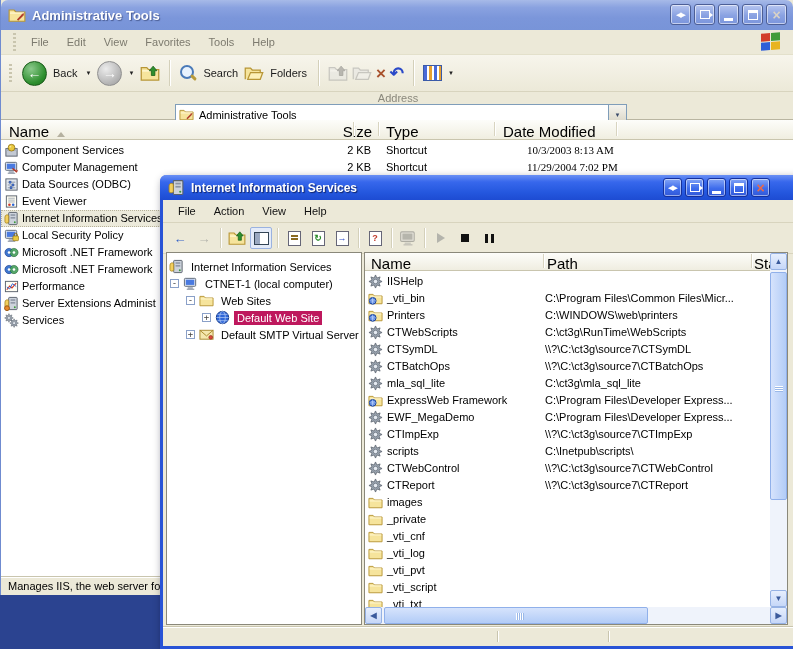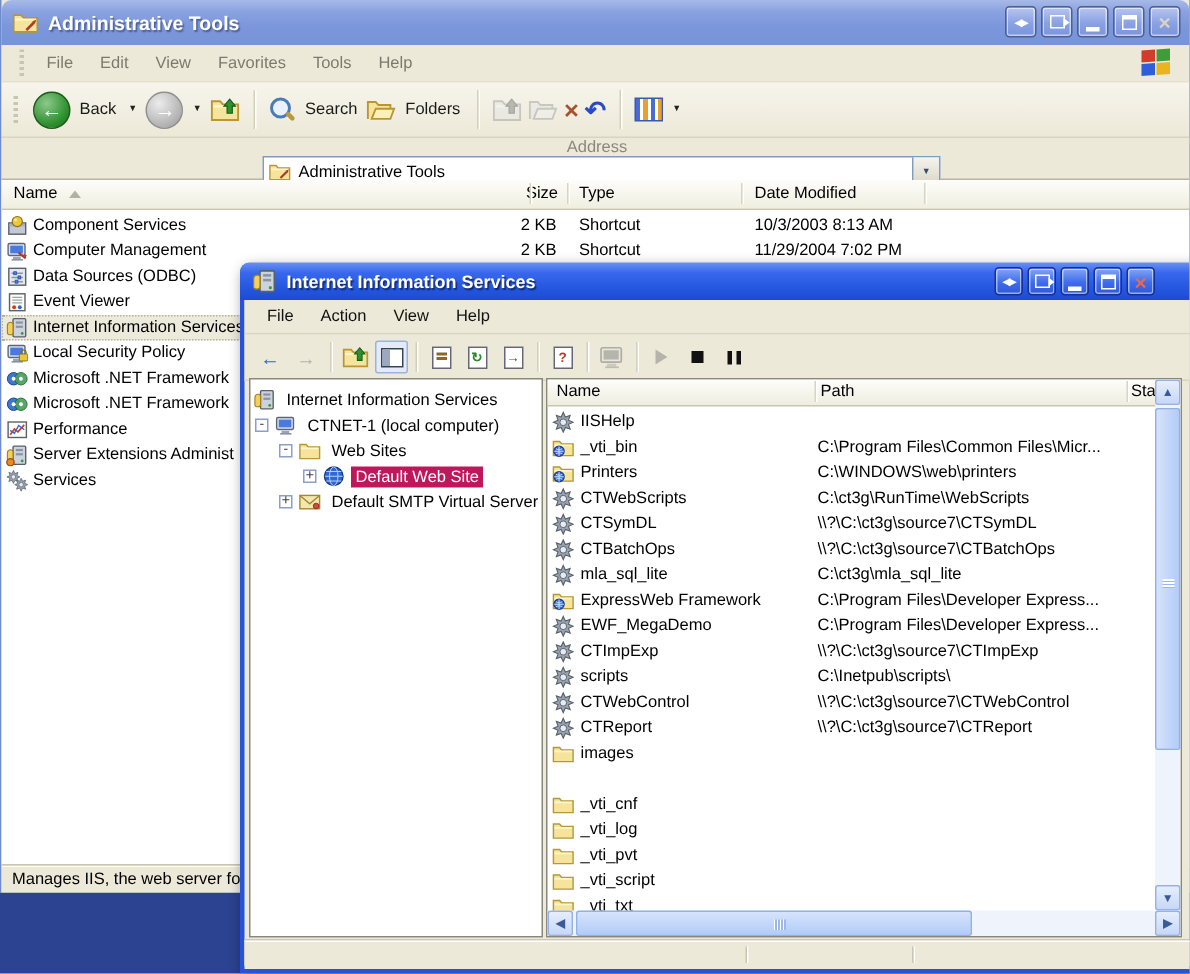--- a/index.html
+++ b/index.html
@@ -62,29 +62,29 @@
   .golbl{font-size:11px;color:#1a1a1a;margin-right:8px;}
   .nortxt{font-size:11px;color:#8a887c;margin:0 5px;}
   .noricon{width:15px;height:13px;background:linear-gradient(180deg,#e8e4d4,#b8b4a4);border:1px solid #888;position:relative;}
   .noricon::after{content:"";position:absolute;left:2px;top:2px;width:6px;height:6px;background:#e8c020;}
   .linkbox{margin-left:auto;display:flex;align-items:center;margin-right:4px;}
   .linklbl{font-size:11px;color:#8a887c;margin:0 4px;}
   .chev{font-size:12px;font-weight:bold;color:#111;}
 
   .alist{position:absolute;left:0;top:120px;right:0;bottom:19px;background:#fff;overflow:hidden;}
   .ahead{position:absolute;left:0;top:0;right:0;height:19px;background:linear-gradient(180deg,#fdfdfa,#f0eee0);border-bottom:1px solid #c9c5ae;}
-  .hcell{position:absolute;top:3px;font-size:11px;color:#000;white-space:nowrap;}
+  .hcell{position:absolute;top:3px;font-size:15px;color:#000;white-space:nowrap;}
   .hdiv{position:absolute;top:2px;height:14px;width:1px;background:#d8d4c0;box-shadow:1px 0 0 #fff;}
   .sortup{display:inline-block;width:0;height:0;border-left:4px solid transparent;border-right:4px solid transparent;border-bottom:5px solid #b5b1a0;margin-left:8px;}
   .arow{position:absolute;left:0;right:0;height:17px;font-size:11px;color:#000;}
   .arow svg{position:absolute;left:3px;top:1px;}
   .arow .nm{position:absolute;left:21px;top:2px;white-space:nowrap;}
   .arow .sz{position:absolute;left:300px;width:70px;text-align:right;top:2px;}
   .arow .tp{position:absolute;left:385px;top:2px;}
-  .arow .dt{position:absolute;left:502px;top:2px;}
+  .arow .dt{position:absolute;left:526px;top:2px;font-family:Liberation Serif, serif;}
   .arow.sel{background:#eceadb;outline:1px dotted #b7b29a;outline-offset:-1px;}
   .astatus{position:absolute;left:0;bottom:0;right:0;height:19px;background:#ece9d8;border-top:1px solid #c9c5ae;box-shadow:inset 0 1px 0 #fff;font-size:11px;color:#000;padding:3px 0 0 7px;box-sizing:border-box;white-space:nowrap;}
 
   
   .iwin{position:absolute;left:160px;top:175px;width:645px;height:471px;background:#ece9d8;
         border:3px solid #2853d6;border-top:0;border-radius:7px 7px 0 0;box-sizing:content-box;
         box-shadow:2px 3px 9px rgba(0,0,30,.45);}
   .ititle{height:25px;border-radius:6px 6px 0 0;margin:0 -3px;padding-left:8px;position:relative;display:flex;align-items:center;
           background:linear-gradient(180deg,#6a90f4 0%,#3767ec 28%,#2457de 70%,#1d4bd2 100%);}
   .ititle .ttl{color:#fff;font-weight:bold;font-size:12px;margin-left:6px;text-shadow:1px 1px 1px #10246a;white-space:nowrap;}
@@ -645,20 +645,26 @@
         </svg>
         <span class="nm">CTReport</span>
         <span class="pth">\\?\C:\ct3g\source7\CTReport</span>
       </div>
     <div class="irow" style="top:241px">
         <svg width="15" height="15">
           <use href="#i-folder"></use>
         </svg>
         <span class="nm">images</span>
       </div>
+    <div class="irow" style="top:258px">
+        <svg width="15" height="15">
+          <use href="#i-folder"></use>
+        </svg>
+        <span class="nm">_private</span>
+      </div>
     <div class="irow" style="top:275px">
         <svg width="15" height="15">
           <use href="#i-folder"></use>
         </svg>
         <span class="nm">_vti_cnf</span>
       </div>
     <div class="irow" style="top:292px">
         <svg width="15" height="15">
           <use href="#i-folder"></use>
         </svg>

